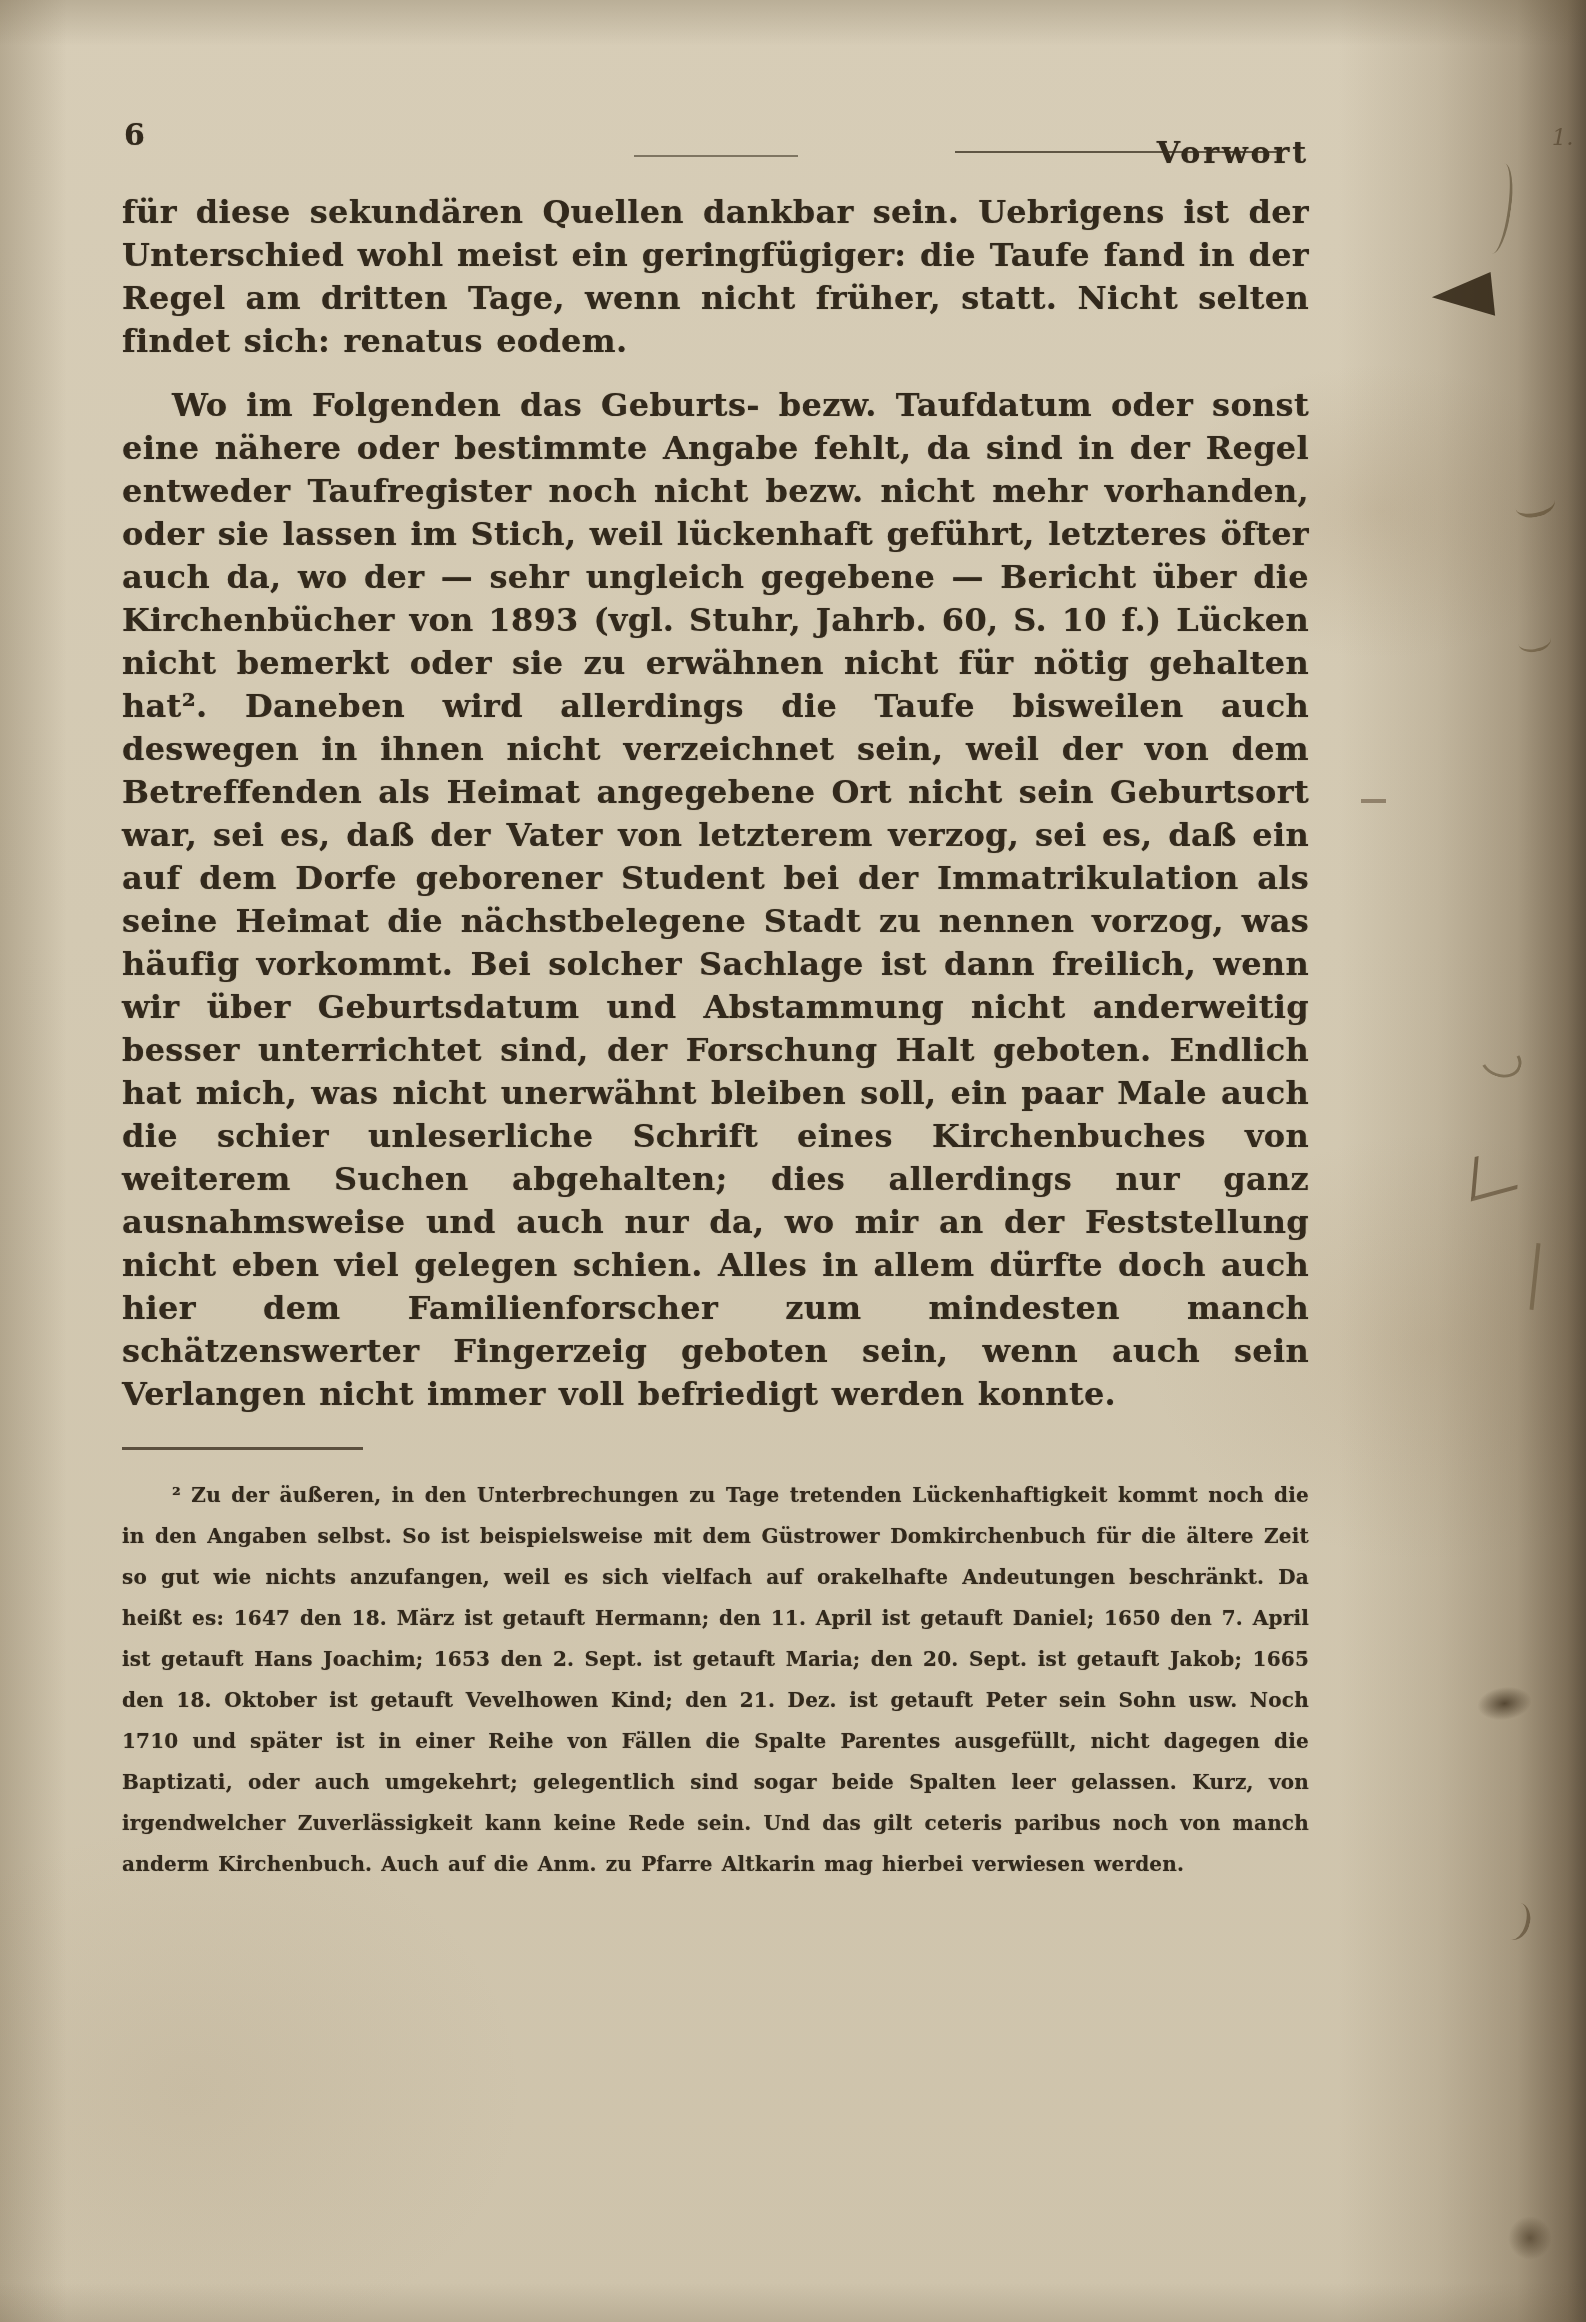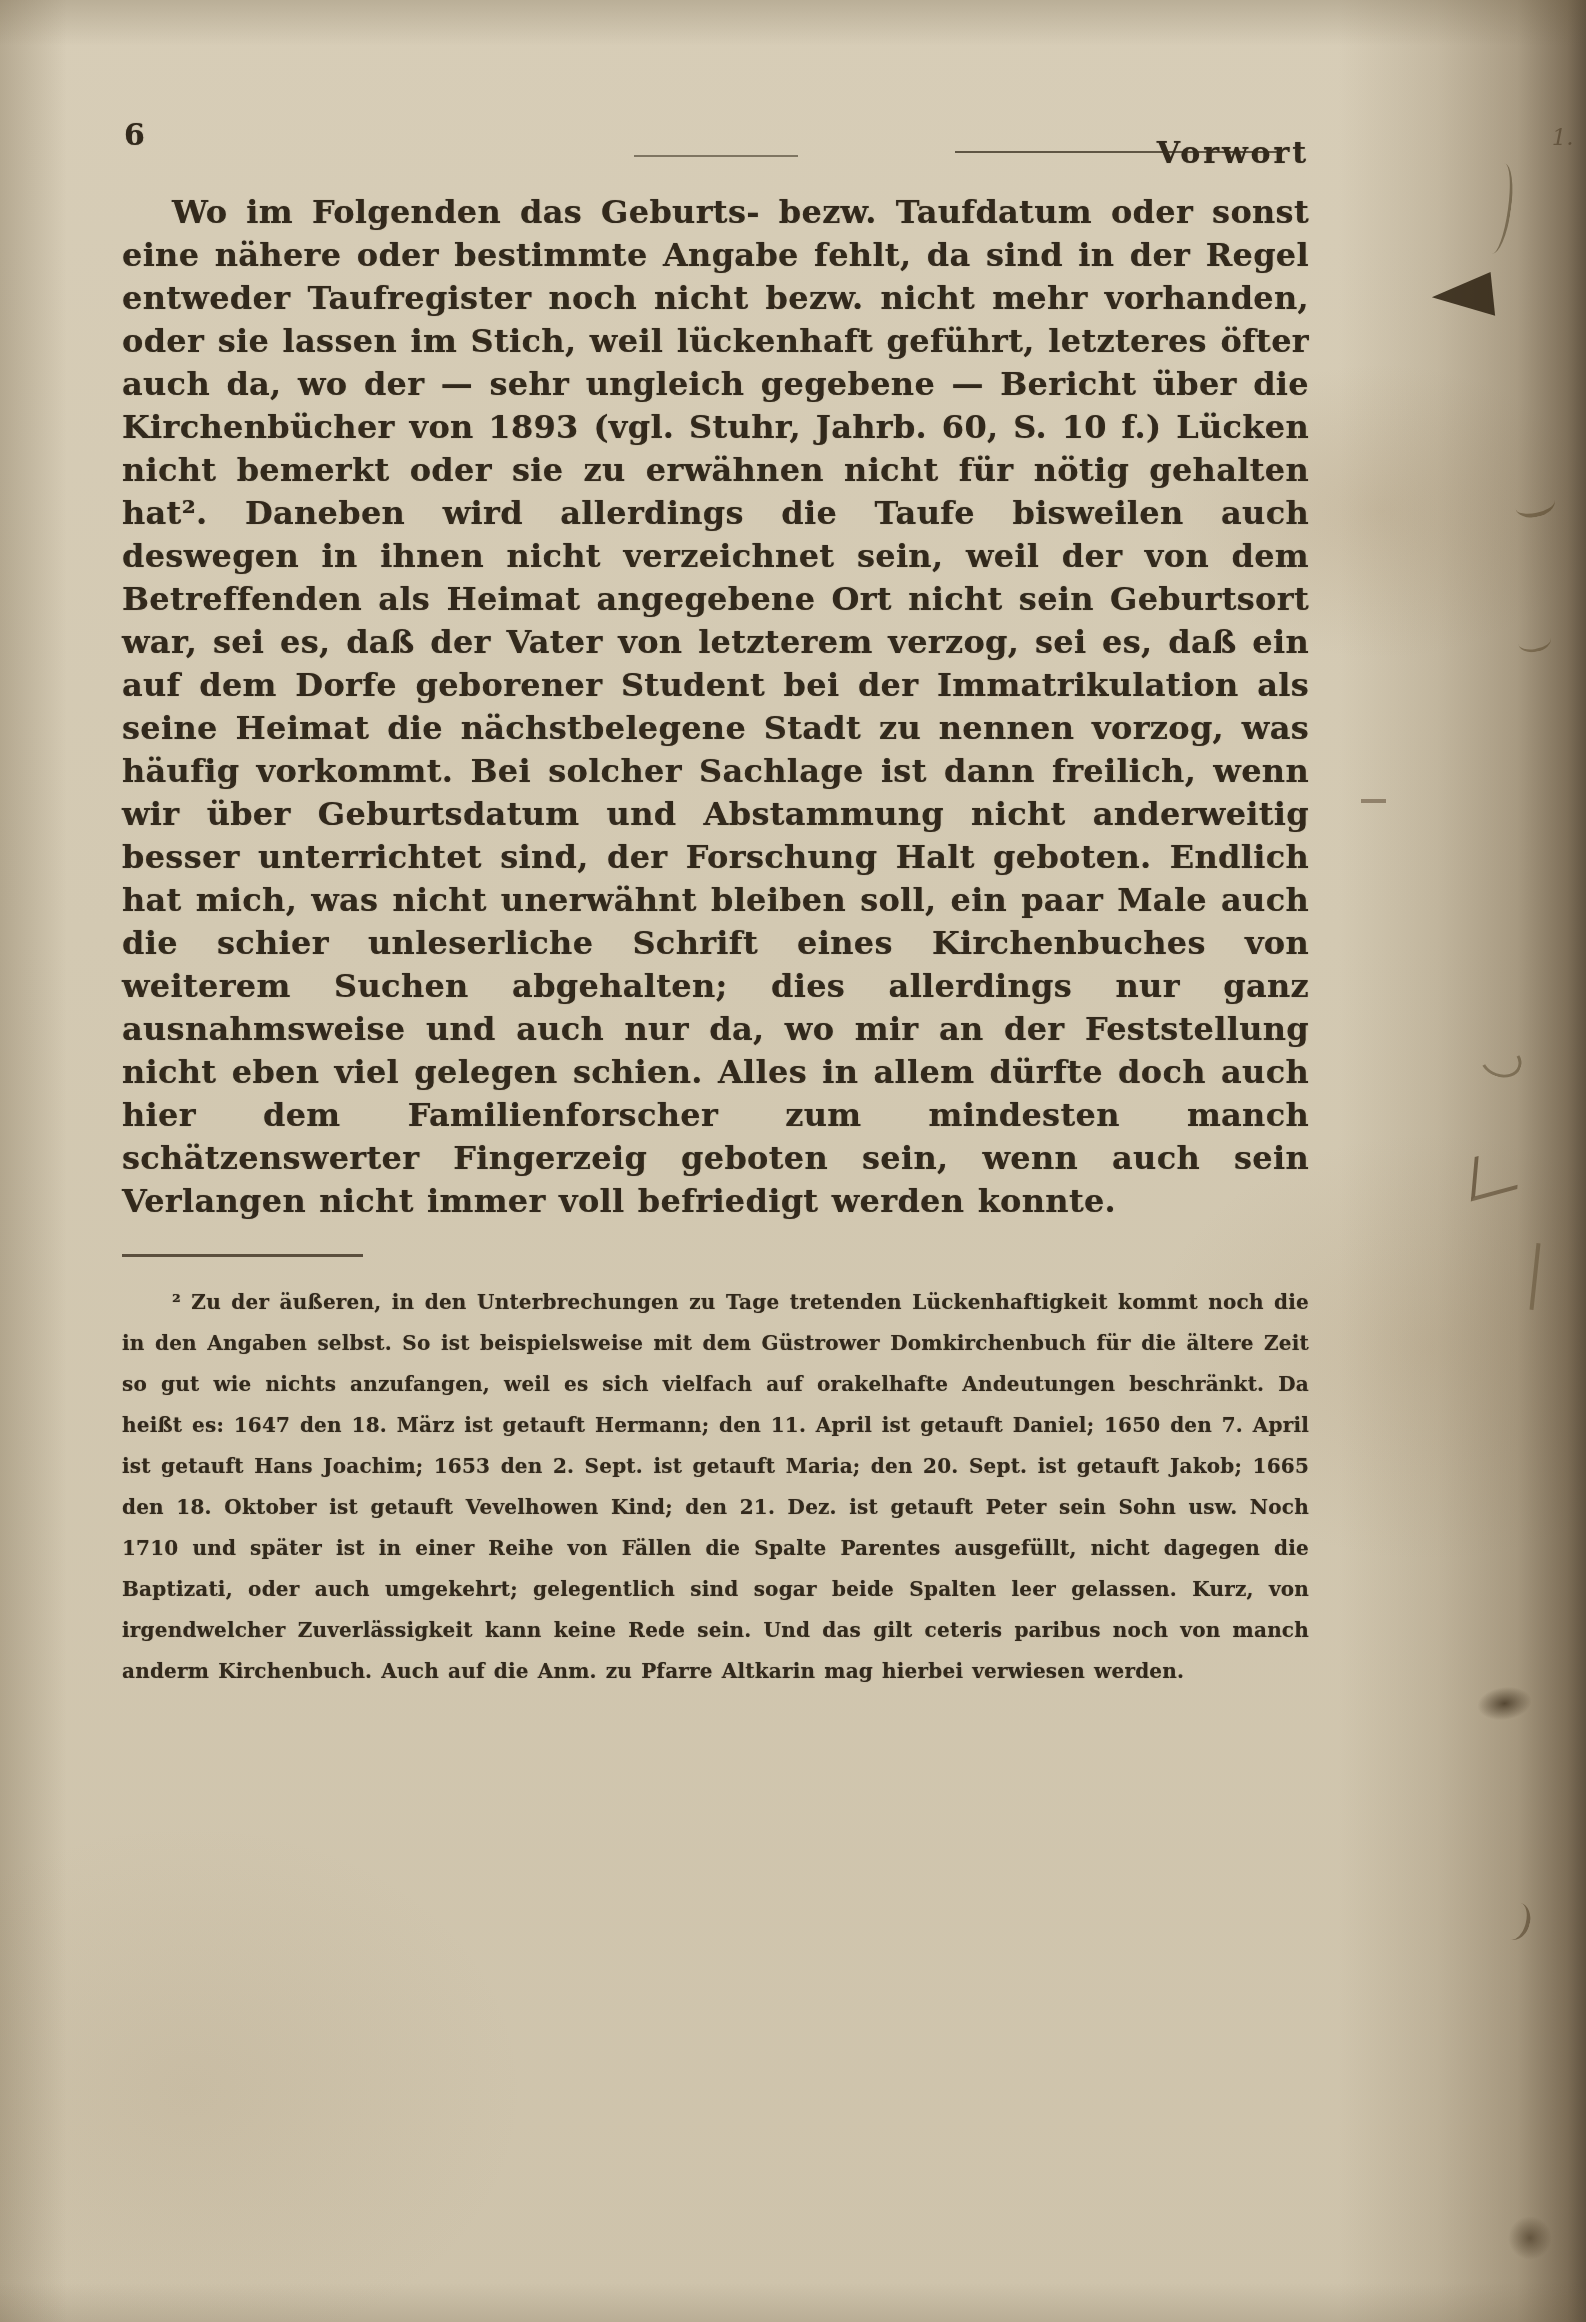--- a/index.html
+++ b/index.html
@@ -70,21 +70,21 @@
   }
   p { margin: 0; text-align: justify; }
   .para {
     font-size: 32px;
     line-height: 43px;
     font-weight: bold;
     letter-spacing: 0.3px;
     word-spacing: 1.9px;
     text-shadow: 0 0 1px rgba(50,40,28,0.50);
   }
-  .para + .para { margin-top: 28px; }
+  .para + .para { margin-top: 21px; }
   .indent { text-indent: 50px; }
 
   .footnote-rule {
     width: 241px; height: 2.9px;
     background: var(--color-rule, #46392a);
     margin: 31px 0 25px 0;
     opacity: 0.85;
   }
   .footnote {
     font-size: 20px;
@@ -162,20 +162,21 @@
 
   <div class="page-header">
     <span class="page-number">6</span>
     <span class="header-title">Vorwort</span>
     <span class="title-underline"></span>
     <span class="header-rule"></span>
   </div>
   <span class="corner-mark">1.</span>
 
   <div class="content">
+    <p class="para">für diese sekundären Quellen dankbar sein. Uebrigens ist der Unterschied wohl meist ein geringfügiger: die Taufe fand in der Regel am dritten Tage, wenn nicht früher, statt. Nicht selten findet sich: renatus eodem.</p>
     <p class="para indent">Wo im Folgenden das Geburts- bezw. Taufdatum oder sonst eine nähere oder bestimmte Angabe fehlt, da sind in der Regel entweder Taufregister noch nicht bezw. nicht mehr vorhanden, oder sie lassen im Stich, weil lückenhaft geführt, letzteres öfter auch da, wo der — sehr ungleich gegebene — Bericht über die Kirchenbücher von 1893 (vgl. Stuhr, Jahrb. 60, S. 10 f.) Lücken nicht bemerkt oder sie zu erwähnen nicht für nötig gehalten hat². Daneben wird allerdings die Taufe bisweilen auch deswegen in ihnen nicht verzeichnet sein, weil der von dem Betreffenden als Heimat angegebene Ort nicht sein Geburtsort war, sei es, daß der Vater von letzterem verzog, sei es, daß ein auf dem Dorfe geborener Student bei der Immatrikulation als seine Heimat die nächstbelegene Stadt zu nennen vorzog, was häufig vorkommt. Bei solcher Sachlage ist dann freilich, wenn wir über Geburtsdatum und Abstammung nicht anderweitig besser unterrichtet sind, der Forschung Halt geboten. Endlich hat mich, was nicht unerwähnt bleiben soll, ein paar Male auch die schier unleserliche Schrift eines Kirchenbuches von weiterem Suchen abgehalten; dies allerdings nur ganz ausnahmsweise und auch nur da, wo mir an der Feststellung nicht eben viel gelegen schien. Alles in allem dürfte doch auch hier dem Familienforscher zum mindesten manch schätzenswerter Fingerzeig geboten sein, wenn auch sein Verlangen nicht immer voll befriedigt werden konnte.</p>
 
     <div class="footnote-rule"></div>
     <p class="footnote">² Zu der äußeren, in den Unterbrechungen zu Tage tretenden Lückenhaftigkeit kommt noch die in den Angaben selbst. So ist beispielsweise mit dem Güstrower Domkirchenbuch für die ältere Zeit so gut wie nichts anzufangen, weil es sich vielfach auf orakelhafte Andeutungen beschränkt. Da heißt es: 1647 den 18. März ist getauft Hermann; den 11. April ist getauft Daniel; 1650 den 7. April ist getauft Hans Joachim; 1653 den 2. Sept. ist getauft Maria; den 20. Sept. ist getauft Jakob; 1665 den 18. Oktober ist getauft Vevelhowen Kind; den 21. Dez. ist getauft Peter sein Sohn usw. Noch 1710 und später ist in einer Reihe von Fällen die Spalte Parentes ausgefüllt, nicht dagegen die Baptizati, oder auch umgekehrt; gelegentlich sind sogar beide Spalten leer gelassen. Kurz, von irgendwelcher Zuverlässigkeit kann keine Rede sein. Und das gilt ceteris paribus noch von manch anderm Kirchenbuch. Auch auf die Anm. zu Pfarre Altkarin mag hierbei verwiesen werden.</p>
   </div>
 
   <div class="overlay left-edge"></div>
   <div class="overlay binding"></div>
   <div class="overlay top-edge"></div>
   <div class="overlay bottom-edge"></div>

